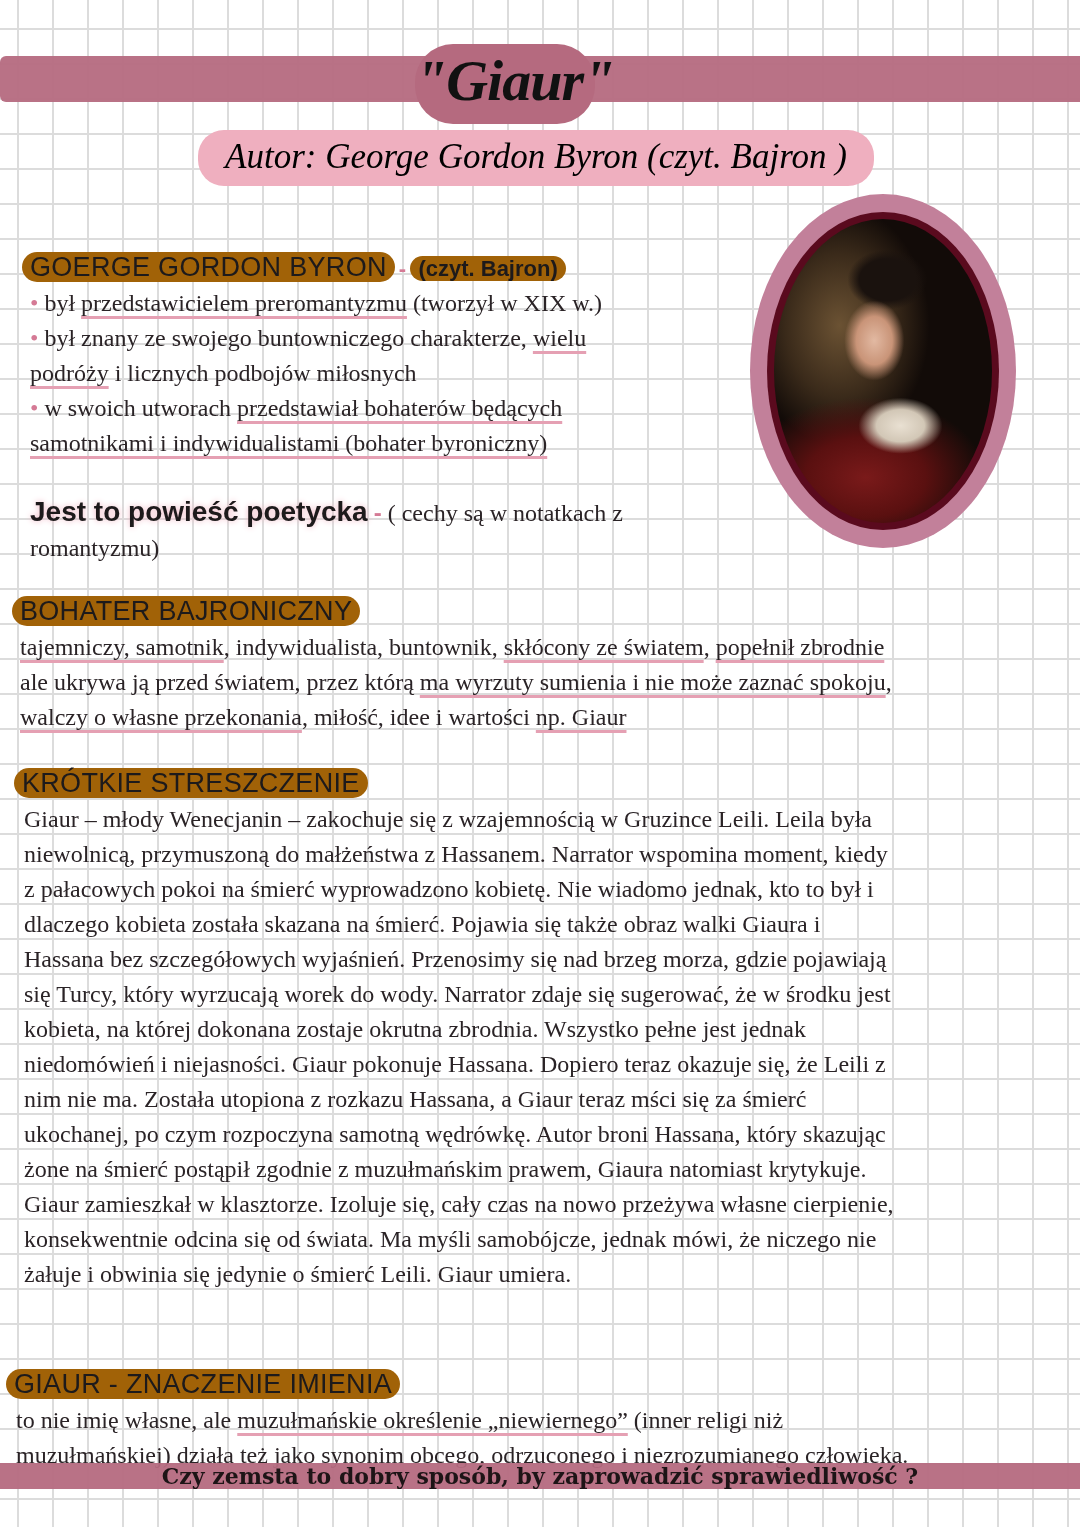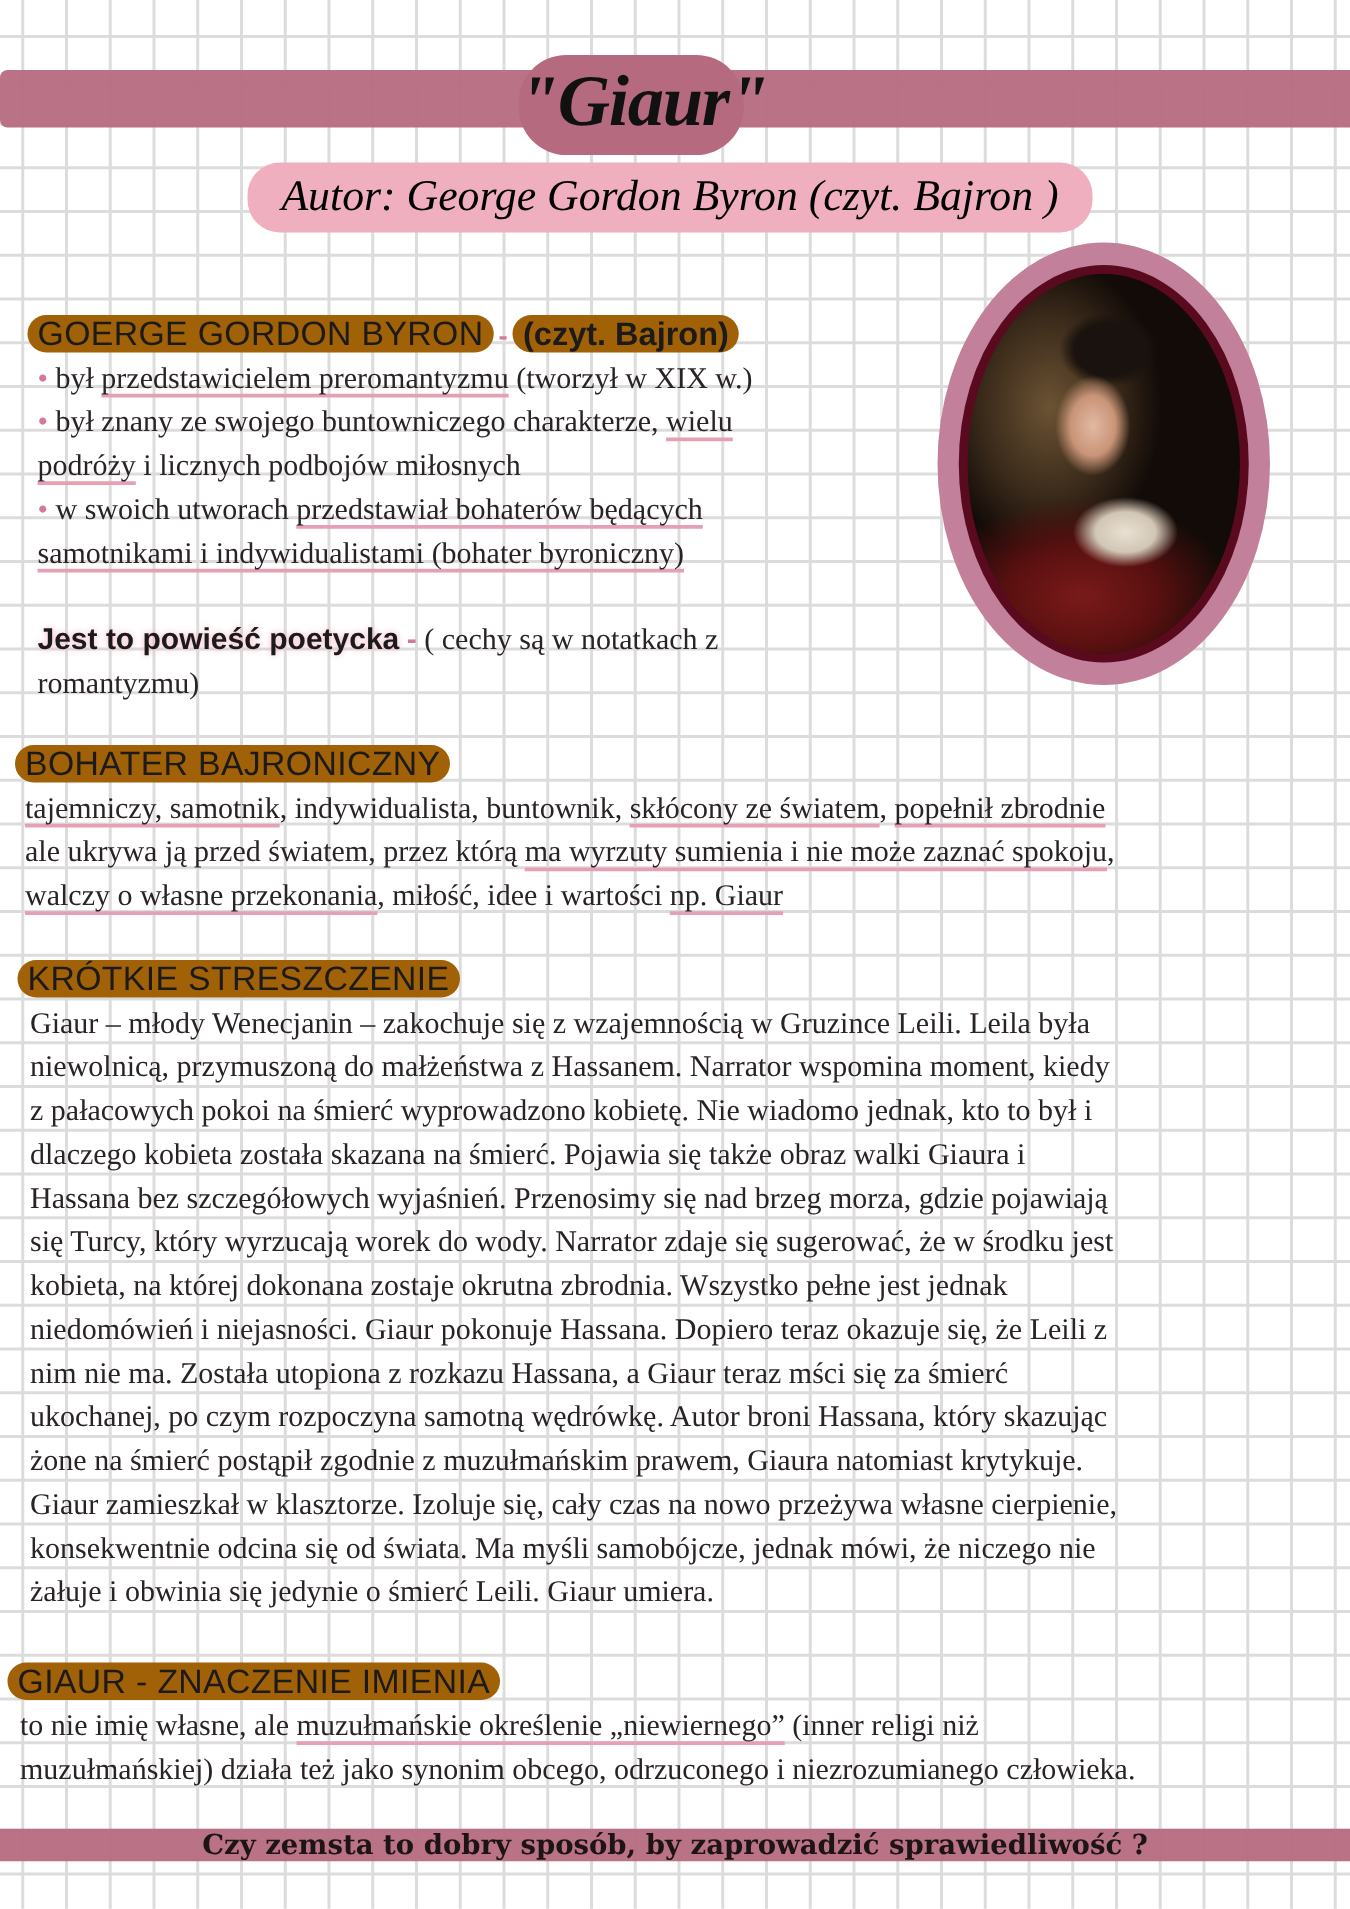--- a/index.html
+++ b/index.html
@@ -79,21 +79,21 @@
 <body>
 
 <div class="abs band" id="top-band"></div>
 <div class="abs" id="title-blob"></div>
 <div class="abs" id="title">"Giaur"</div>
 <div class="abs" id="author-blob"></div>
 <div class="abs" id="author">Autor: George Gordon Byron (czyt. Bajron )</div>
 
 <div class="abs" style="left:22px; top:248px; width:720px;">
   <div style="height:38px; line-height:38px;">
-    <span class="heading hl">GOERGE GORDON BYRON</span><span class="heading" style="font-size:22px; font-weight:bold; color:#d57a95; margin:0 4px;">-</span><span class="hl" style="font-family:'Liberation Sans',sans-serif; font-weight:bold; font-size:26px; color:#1d1a1b;">(czyt. Bajron)</span>
+    <span class="heading hl">GOERGE GORDON BYRON</span><span class="heading" style="font-size:22px; font-weight:bold; color:#d57a95; margin:0 4px;">-</span><span class="hl" style="font-family:'Liberation Sans',sans-serif; font-weight:bold; font-size:22px; color:#1d1a1b;">(czyt. Bajron)</span>
   </div>
   <div class="body-text" style="padding-left:8px;">
     <div>
       <span class="bullet">•</span>
       <span>był </span><span class="ul">przedstawicielem preromantyzmu</span><span> (tworzył w XIX w.)</span>
     </div>
     <div>
       <span class="bullet">•</span>
       <span>był znany ze swojego buntowniczego charakterze, </span><span class="ul">wielu</span>
     </div>
@@ -109,21 +109,21 @@
     </div>
   </div>
 </div>
 
 <div class="abs" id="portrait-outer"></div>
 <div class="abs" id="portrait-inner"></div>
 <div class="abs" id="portrait-img"></div>
 
 <div class="abs body-text" style="left:30px; top:494px; width:680px;">
   <div>
-    <span style="font-family:'Liberation Sans',sans-serif; font-weight:bold; font-size:24px; color:#1d1a1b; text-shadow:0 0 6px #f0b5c3;">Jest to powieść poetycka</span>
+    <span style="font-family:'Liberation Sans',sans-serif; font-weight:bold; font-size:28px; color:#1d1a1b; text-shadow:0 0 6px #f0b5c3;">Jest to powieść poetycka</span>
     <span style="font-family:'Liberation Sans',sans-serif; font-weight:bold; color:#d57a95;">-</span>
     <span>( cechy są w notatkach z</span>
   </div>
   <div>romantyzmu)</div>
 </div>
 
 <div class="abs" style="left:12px; top:592px; width:1060px;">
   <div style="height:38px; line-height:38px;"><span class="heading hl">BOHATER BAJRONICZNY</span></div>
   <div class="body-text" style="padding-left:8px;">
     <div>
@@ -152,21 +152,21 @@
     <div>nim nie ma. Została utopiona z rozkazu Hassana, a Giaur teraz mści się za śmierć</div>
     <div>ukochanej, po czym rozpoczyna samotną wędrówkę. Autor broni Hassana, który skazując</div>
     <div>żone na śmierć postąpił zgodnie z muzułmańskim prawem, Giaura natomiast krytykuje.</div>
     <div>Giaur zamieszkał w klasztorze. Izoluje się, cały czas na nowo przeżywa własne cierpienie,</div>
     <div>konsekwentnie odcina się od świata. Ma myśli samobójcze, jednak mówi, że niczego nie</div>
     <div>żałuje i obwinia się jedynie o śmierć Leili. Giaur umiera.</div>
   </div>
 </div>
 
 <div class="abs" style="left:6px; top:1326px; width:1068px;">
-  <div style="height:38px; line-height:38px;"><span class="heading hl">GIAUR - ZNACZENIE IMIENIA</span></div>
+  <div style="height:38px; line-height:38px;margin-top:39px;"><span class="heading hl">GIAUR - ZNACZENIE IMIENIA</span></div>
   <div class="body-text" style="padding-left:10px;">
     <div>
       <span>to nie imię własne, ale </span><span class="ul">muzułmańskie określenie „niewiernego”</span><span> (inner religi niż</span>
     </div>
     <div>muzułmańskiej) działa też jako synonim obcego, odrzuconego i niezrozumianego człowieka.</div>
   </div>
 </div>
 
 <div class="abs band" id="bottom-band"></div>
 <div class="abs" id="bottom-question">Czy zemsta to dobry sposób, by zaprowadzić sprawiedliwość ?</div>

